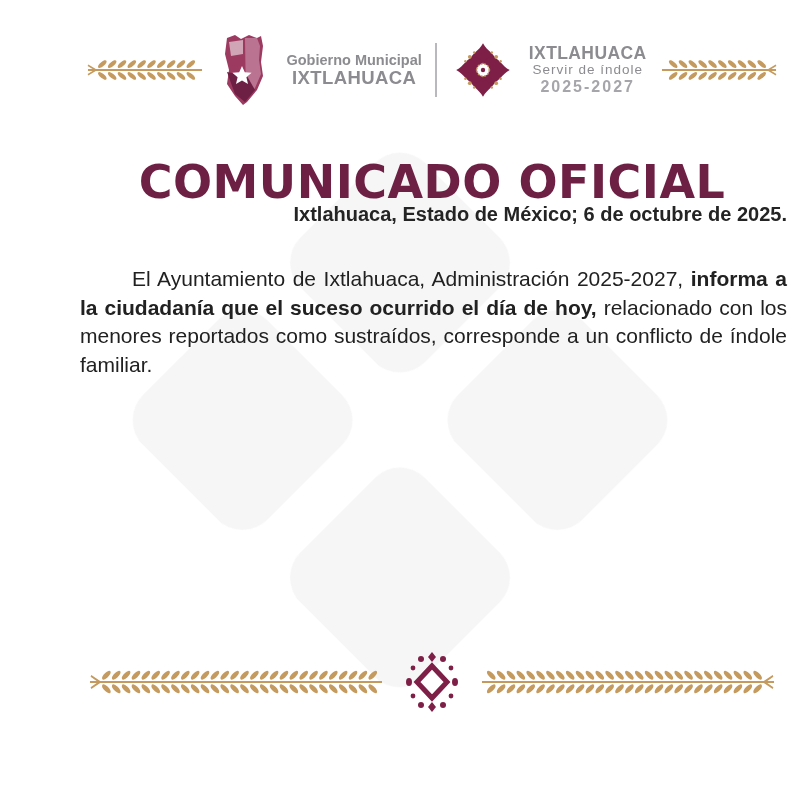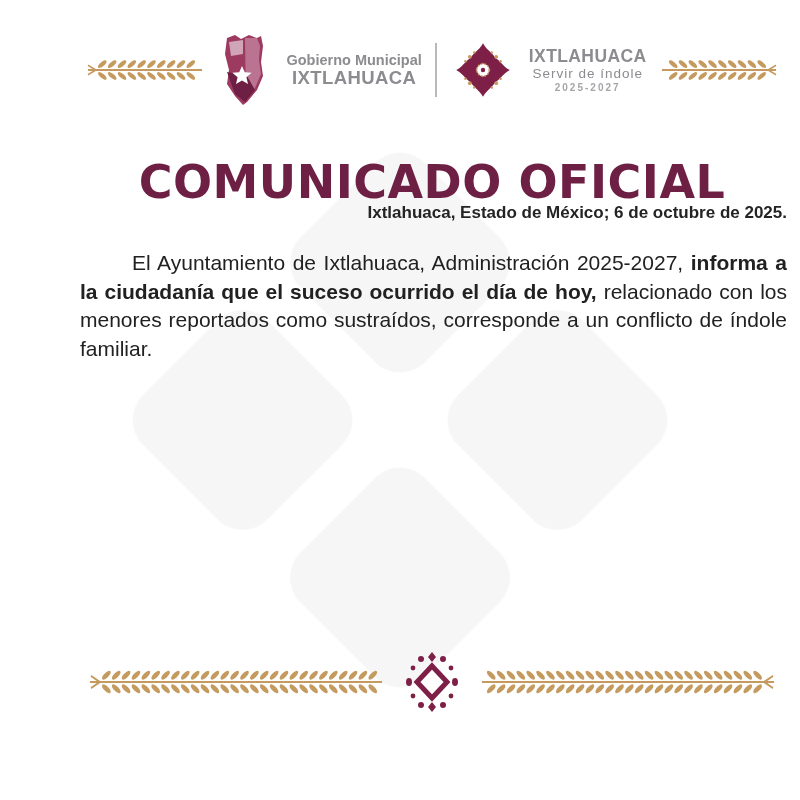--- a/index.html
+++ b/index.html
@@ -19,33 +19,33 @@
   .branch.large{width:296px;height:30px;}
   .shield{width:56px;height:76px;}
   .hdr-text-left{line-height:1.05;text-align:center;color:#8c8c90;}
   .hdr-text-left .l1{font-size:14.5px;font-weight:bold;}
   .hdr-text-left .l2{font-size:18.5px;font-weight:bold;letter-spacing:.4px;}
   .divider{width:2px;height:54px;background:#b9b9bd;}
   .flower{width:66px;height:66px;}
   .hdr-text-right{line-height:1.1;text-align:center;color:#8c8c90;}
   .hdr-text-right .n{font-size:17.5px;font-weight:bold;letter-spacing:.4px;}
   .hdr-text-right .s{font-size:13.5px;letter-spacing:1px;}
-  .hdr-text-right .p{font-size:10px;font-weight:bold;letter-spacing:2px;color:#a6a6aa;}
+  .hdr-text-right .p{font-size:16px;font-weight:bold;letter-spacing:2px;color:#a6a6aa;}
 
   
   .title{
     position:absolute;top:124px;left:0;right:0;text-align:center;
     font-family:"DejaVu Sans","Liberation Sans",sans-serif;
     font-weight:bold;font-size:46px;letter-spacing:.5px;color:#6d1f44;
   }
-  .dateline{position:absolute;top:203px;right:45px;font-size:17px;font-weight:bold;color:#242424;}
+  .dateline{position:absolute;top:203px;right:45px;font-size:20px;font-weight:bold;color:#242424;}
 
   
   .body{position:absolute;top:249px;left:48px;right:45px;font-size:21px;line-height:28.5px;text-align:justify;color:#212121;}
-  .body p{margin:0 0 29px 0;}
+  .body p{margin:16px 0 29px 0;}
   .body p.indent{text-indent:52px;}
   .body strong{font-weight:bold;}
 
   
   .footer-orn{position:absolute;top:651px;left:0;right:0;display:flex;align-items:center;justify-content:center;gap:20px;}
   .ornament{width:56px;height:62px;}
 </style>
 </head>
 <body>
 

